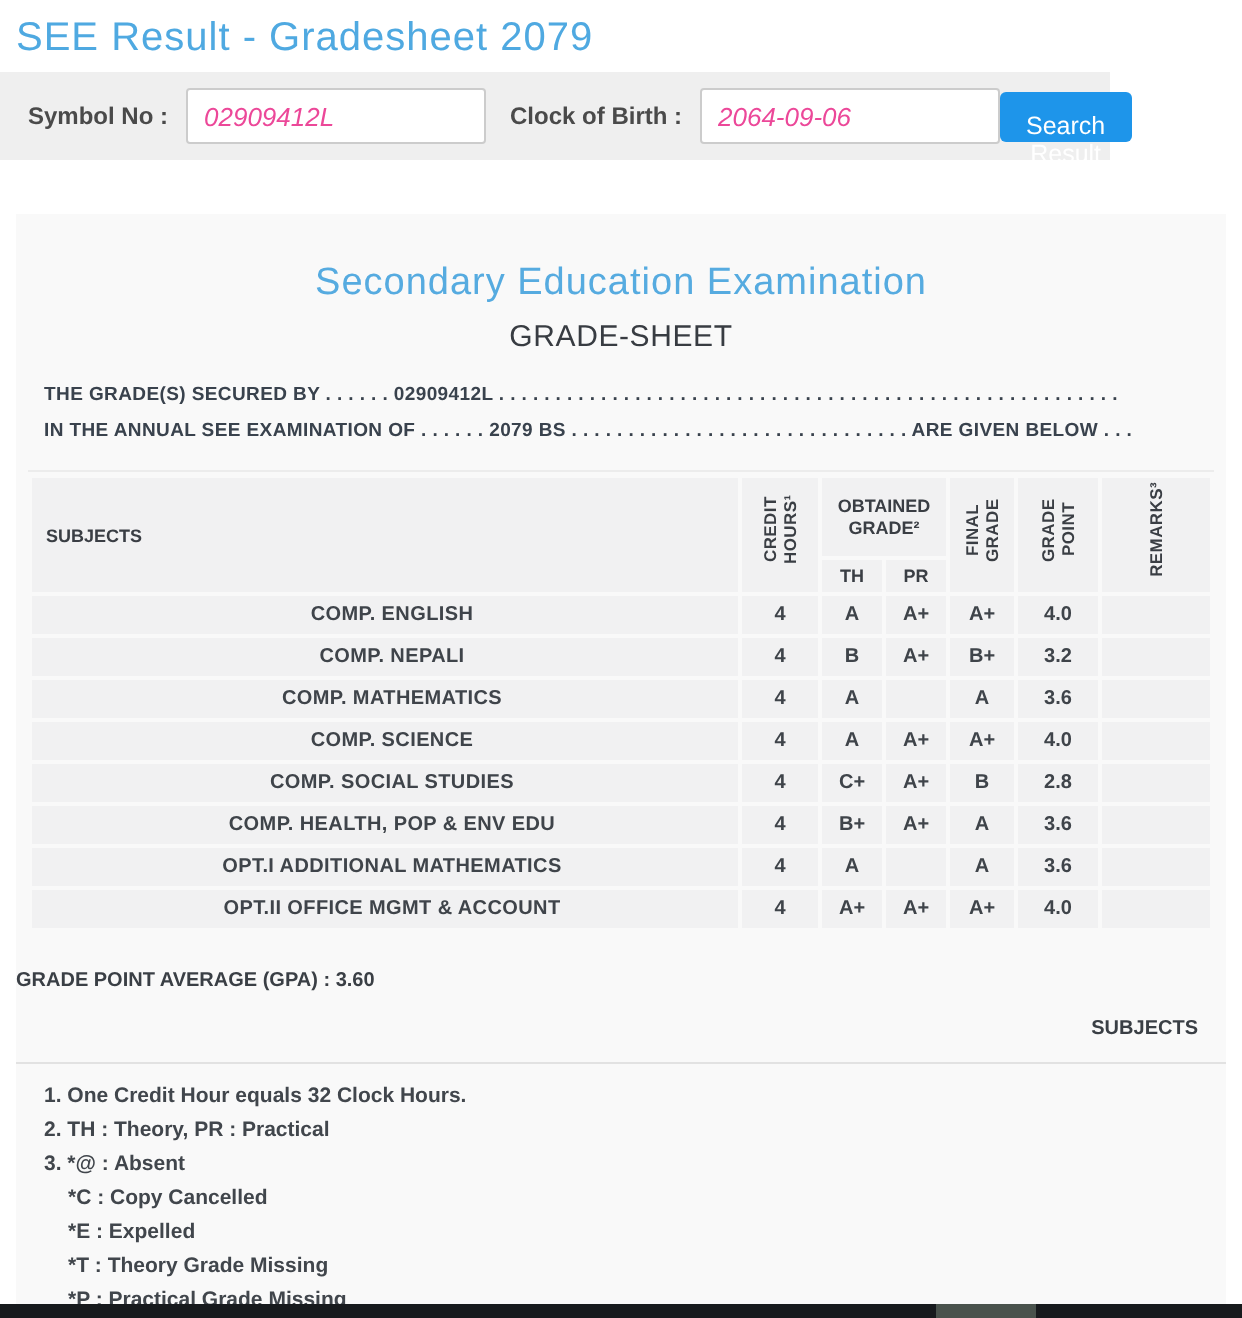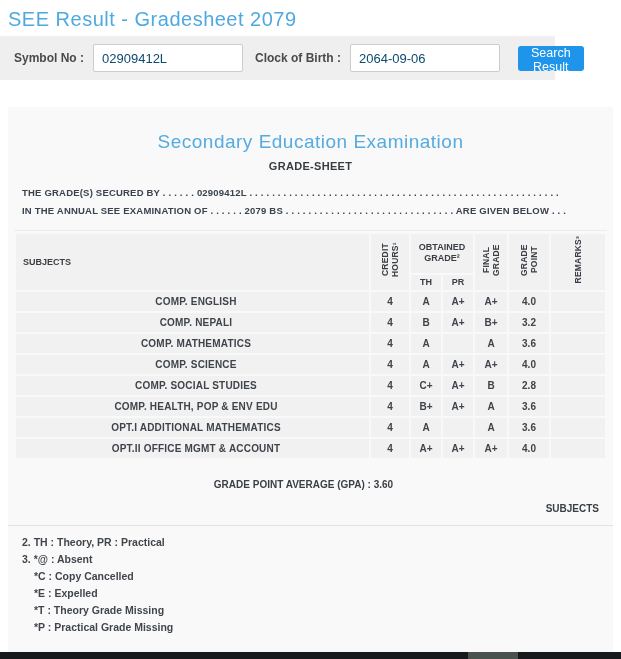--- a/index.html
+++ b/index.html
@@ -14,38 +14,38 @@
     font-size:20px; font-weight:400; color:#4fa9e1; letter-spacing:0.5px;
   }
   .form-bar {
     position:absolute; top:36px; left:0; width:555px; height:44px;
     background:#efefef; display:flex; align-items:center; padding-left:14px;
   }
   .form-label { font-size:12px; font-weight:bold; color:#4a4a4a; white-space:nowrap; }
   .form-input {
     height:28px; width:150px; margin-left:9px; border:1px solid #cccccc;
     border-radius:2px; background:#ffffff; font-family:"Liberation Sans",sans-serif;
-    font-size:13px; color:#0c4a6e; padding:0 8px; outline:none;
+    font-size:13px; color:#ec4899; padding:0 8px; outline:none;font-style:italic;
   }
   .dob-label { margin-left:12px; }
   .search-btn {
-    margin-left:18px; height:25px; padding:0 13px; background:#1e95ea;
+    height:25px; padding:10px 13px; background:#1e95ea;
     color:#ffffff; border:none; border-radius:3px; font-size:12.5px;
     font-family:"Liberation Sans",sans-serif; cursor:pointer;
   }
   .card {
     position:absolute; top:107px; left:8px; width:605px; height:553px;
     background:#f9f9f9; overflow:hidden;
   }
   .gs-heading {
     margin-top:24px; text-align:center; font-size:19px; color:#56abe0;
     font-weight:400; letter-spacing:0.5px;
   }
   .gs-subheading {
-    margin-top:7px; text-align:center; font-size:11px; font-weight:bold;
+    margin-top:7px; text-align:center; font-size:15px; font-weight:normal;
     color:#383c42; letter-spacing:0.3px;
   }
   .info-lines { margin-top:12px; padding:0 12px 0 14px; }
   .info-line {
     font-size:9.5px; font-weight:bold; color:#39424d; line-height:18px;
     white-space:nowrap; overflow:hidden; letter-spacing:0.2px;
   }
   .gs-table-wrap { margin:10px 6px 0 6px; border-top:1px solid #ececec; padding-top:1px; }
   table.gs-table {
     width:100%; border-collapse:separate; border-spacing:2px; table-layout:fixed;
@@ -64,21 +64,21 @@
   th.og {
     height:38px; text-align:center; vertical-align:middle;
     font-size:9px; font-weight:bold; line-height:11px;
   }
   th.sub { height:15px; text-align:center; font-size:9px; font-weight:bold; }
   table.gs-table td {
     height:19px; text-align:center; font-size:10px; font-weight:bold; color:#3f444a;
   }
   td.subject-cell { text-align:left; padding-left:7px; letter-spacing:0.2px; }
   .gpa-line {
-    margin-top:19px; text-align:center; padding-right:14px;
+    margin-top:19px; text-align:left; padding-right:14px;
     font-size:10px; font-weight:bold; color:#3a3f45;
   }
   .status-line {
     margin-top:13px; text-align:right; padding-right:14px;
     font-size:10px; font-weight:bold; color:#3a3f45;
   }
   .sep { margin-top:11px; border-top:1px solid #e2e2e2; }
   .footnotes { margin-top:8px; padding-left:14px; }
   .footnote { font-size:10.5px; font-weight:bold; color:#41464c; line-height:17px; }
   .footnote.indent { padding-left:12px; }
@@ -214,20 +214,21 @@
           </tbody>
       </table>
     </div>
 
     <div class="gpa-line">GRADE POINT AVERAGE (GPA) : 3.60</div>
     <div class="status-line">SUBJECTS</div>
 
     <div class="sep"></div>
 
     <div class="footnotes" id="footnotes">
+        <div class="footnote">1. One Credit Hour equals 32 Clock Hours.</div>
         <div class="footnote">2. TH : Theory, PR : Practical</div>
         <div class="footnote">3. *@ : Absent</div>
         <div class="footnote indent">*C : Copy Cancelled</div>
         <div class="footnote indent">*E : Expelled</div>
         <div class="footnote indent">*T : Theory Grade Missing</div>
         <div class="footnote indent">*P : Practical Grade Missing</div>
       </div>
   </div>
 
   <div class="bottom-bar">

